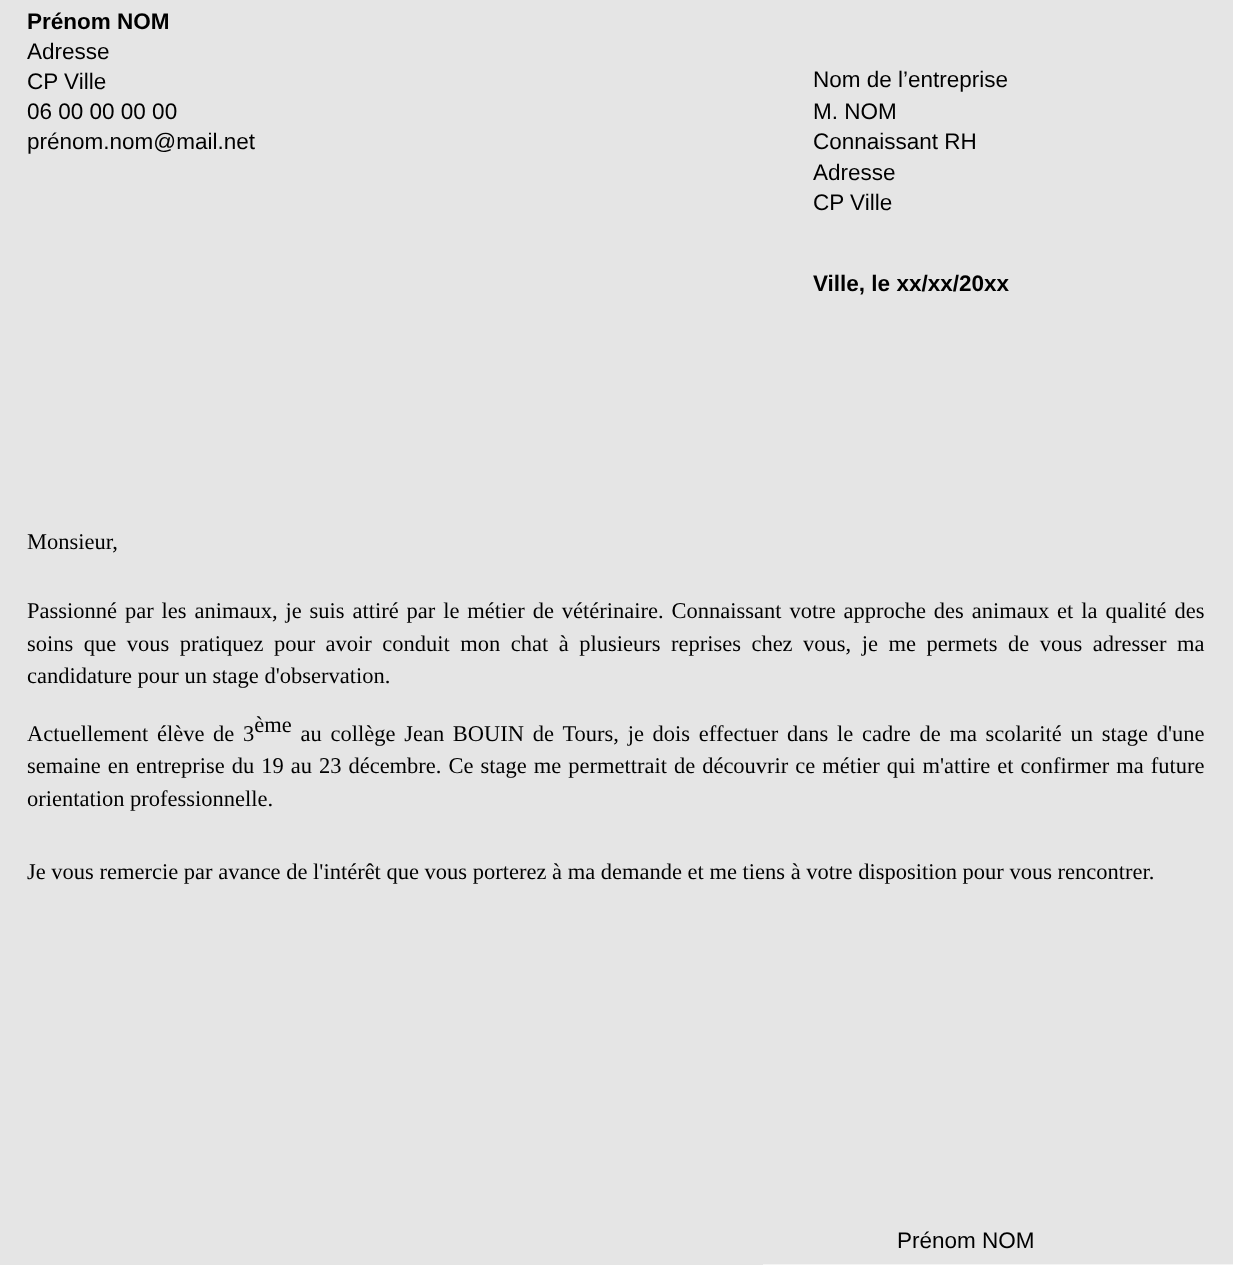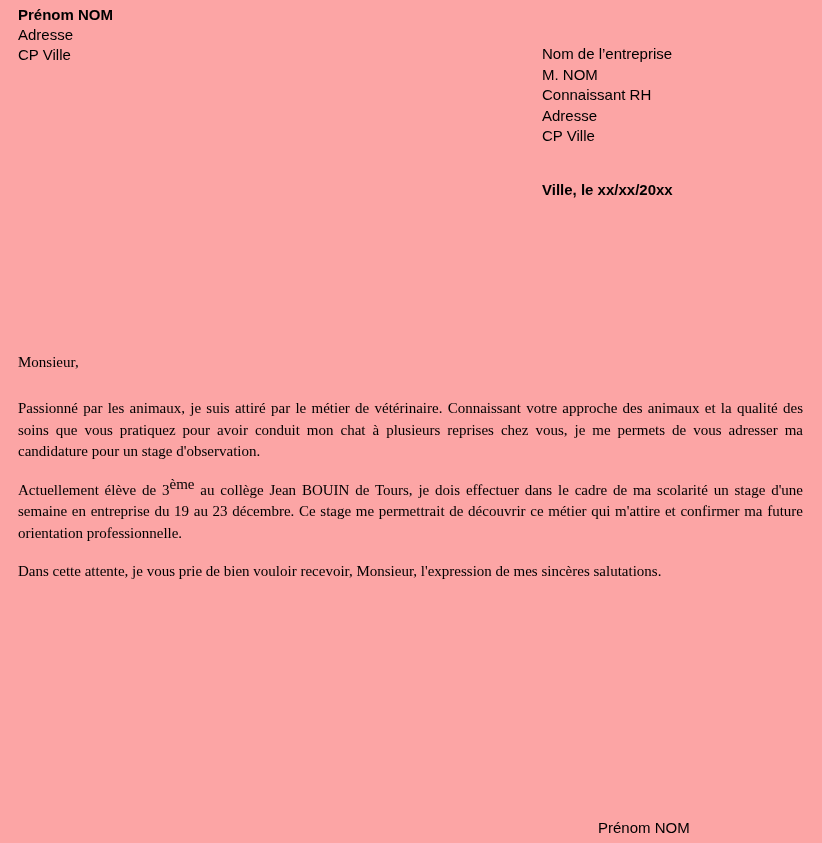--- a/index.html
+++ b/index.html
@@ -15,21 +15,21 @@
     font-family: "Liberation Sans", sans-serif;
     color: #000000;
     -webkit-font-smoothing: antialiased;
   }
 
   .page {
     position: relative;
     width: 822px;
     height: 843px;
     overflow: hidden;
-    background: #fca5a5;
+    background: #e5e5e5;
   }
 
   
   .sender-block {
     position: absolute;
     left: 18px;
     top: 5px;
     font-size: 15px;
     line-height: 20px;
     white-space: nowrap;
@@ -114,20 +114,22 @@
 </style>
 </head>
 <body>
 
 <div class="page">
 
   <div class="sender-block">
     <div class="sender-name">Prénom NOM</div>
     <div class="sender-line">Adresse</div>
     <div class="sender-line">CP Ville</div>
+    <div class="sender-line">06 00 00 00 00</div>
+    <div class="sender-line">prénom.nom@mail.net</div>
   </div>
 
   <div class="recipient-block">
     <div>Nom de l’entreprise</div>
     <div>M. NOM</div>
     <div>Connaissant RH</div>
     <div>Adresse</div>
     <div>CP Ville</div>
   </div>
 
@@ -135,19 +137,19 @@
 
 
   <div class="body-block">
     <p class="salutation">Monsieur,</p>
 
     <p class="para">Passionné par les animaux, je suis attiré par le métier de vétérinaire. Connaissant votre approche des animaux et la qualité des soins que vous pratiquez pour avoir conduit mon chat à plusieurs reprises chez vous, je me permets de vous adresser ma candidature pour un stage d'observation.</p>
 
     <p class="para"><span>Actuellement élève de 3</span><sup>ème</sup><span> au collège Jean BOUIN de Tours, je dois effectuer dans le cadre de ma scolarité un stage d'une semaine en entreprise du 19 au 23 décembre. Ce stage me permettrait de découvrir ce métier qui m'attire et confirmer ma future orientation professionnelle.</span></p>
 
 
+    <p class="para gap-before">Je vous remercie par avance de l'intérêt que vous porterez à ma demande et me tiens à votre disposition pour vous rencontrer.</p>
 
-    <p class="para">Dans cette attente, je vous prie de bien vouloir recevoir, Monsieur, l'expression de mes sincères salutations.</p>
   </div>
 
   <div class="signature">Prénom NOM</div>
 
 </div>
 
 </body></html>

